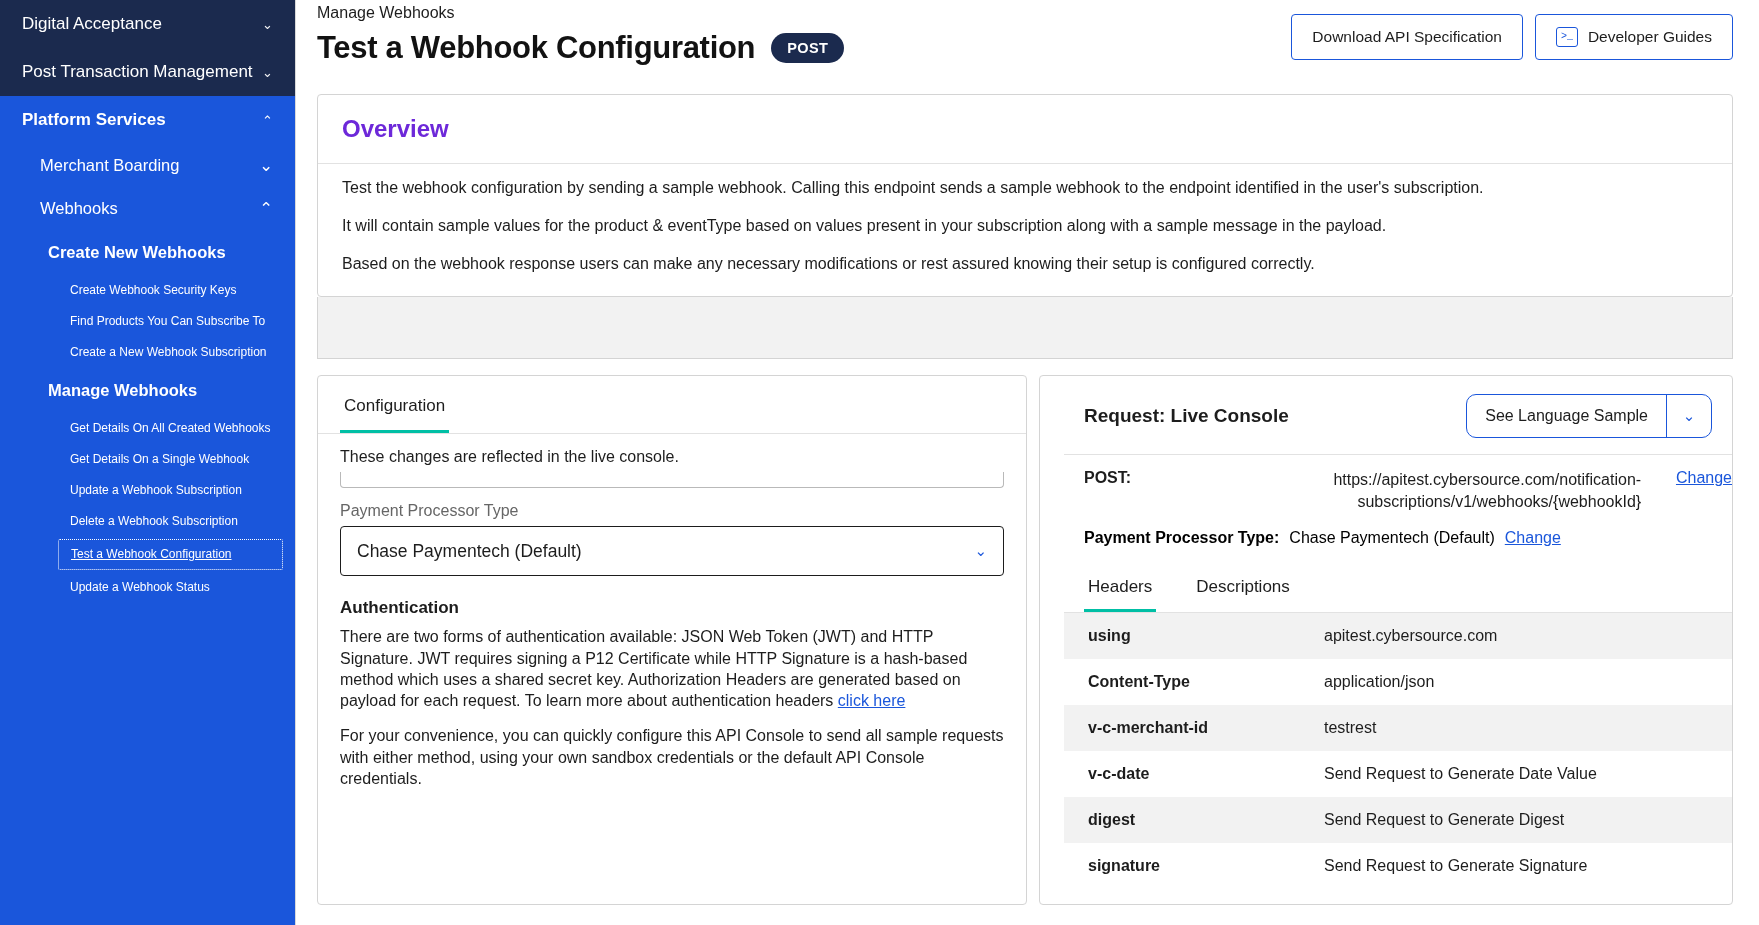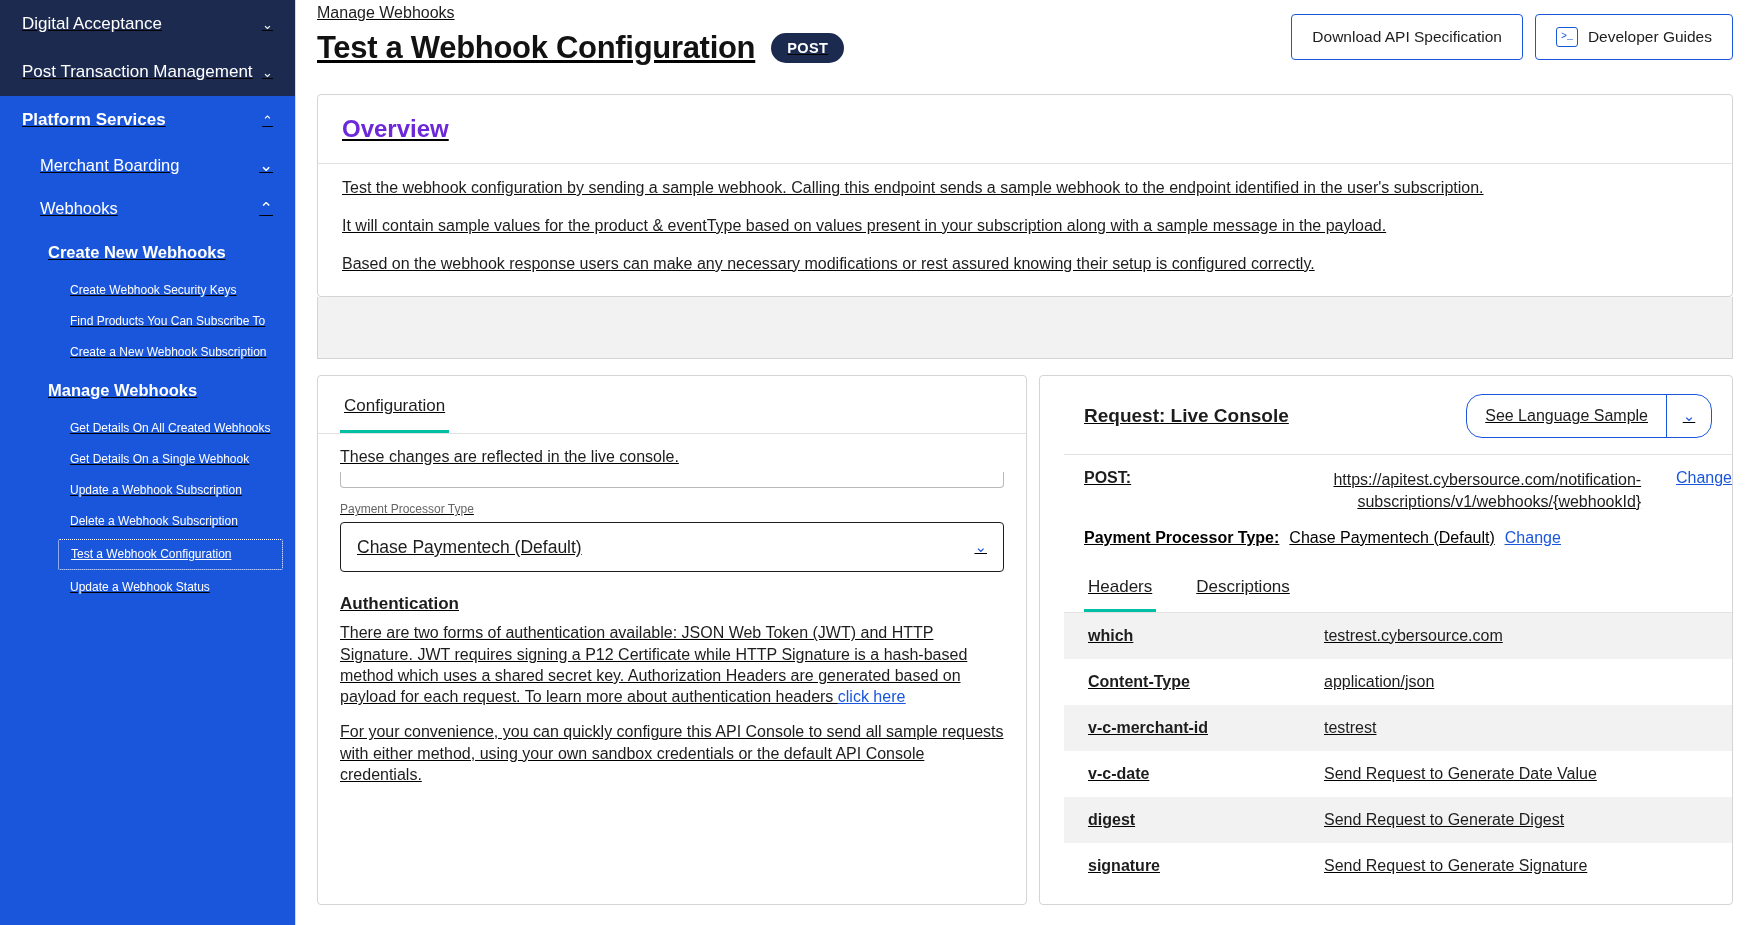--- a/index.html
+++ b/index.html
@@ -8,21 +8,20 @@
     width: 1759px; height: 925px;
     background: #ffffff;
     font-family: "Liberation Sans", sans-serif;
     overflow: hidden;
   }
   .page {
     position: relative;
     width: 1759px; height: 925px;
     background: #fff;
     display: flex;
-    text-decoration: underline;
   }
 
   
   .sidebar {
     width: 295px;
     min-width: 295px;
     height: 925px;
     background: #1a56db;
     color: #ffffff;
     overflow: hidden;
@@ -235,21 +234,21 @@
   }
   .cut-box {
     margin: 6px 22px 0;
     height: 16px;
     border: 1px solid #b9b9b9;
     border-top: none;
     border-radius: 0 0 4px 4px;
   }
   .field-label {
     padding: 14px 22px 6px;
-    font-size: 12px;
+    font-size: 16px;
     color: #666666;
   }
   .select {
     margin: 0 22px;
     height: 50px;
     border: 1px solid #1d1d1d;
     border-radius: 4px;
     display: flex;
     align-items: center;
     justify-content: space-between;
@@ -277,21 +276,21 @@
   .rc-head {
     display: flex;
     align-items: center;
     justify-content: space-between;
     padding: 18px 20px 16px;
     border-bottom: 1px solid #e2e2e2;
   }
   .rc-title { font-size: 19px; font-weight: bold; color: #1d1d1d; }
   .lang-select {
     border: 1px solid #1a56db;
-    border-radius: 16px;
+    border-radius: 10px;
     display: flex;
     align-items: stretch;
     height: 44px;
     cursor: pointer;
   }
   .lang-select .lbl {
     padding: 0 18px;
     display: flex; align-items: center;
     font-size: 16px; color: #1d1d1d;
     white-space: nowrap;
@@ -481,22 +480,22 @@
           <span>Chase Paymentech (Default)</span>
           <span class="link">Change</span>
         </div>
 
         <div class="rtabs">
           <div class="rtab active">Headers</div>
           <div class="rtab">Descriptions</div>
         </div>
 
         <div class="kv alt">
-          <div class="k">which</div>
-          <div class="v">testrest.cybersource.com</div>
+          <div class="k">using</div>
+          <div class="v">apitest.cybersource.com</div>
         </div>
         <div class="kv">
           <div class="k">Content-Type</div>
           <div class="v">application/json</div>
         </div>
         <div class="kv alt">
           <div class="k">v-c-merchant-id</div>
           <div class="v">testrest</div>
         </div>
         <div class="kv">

